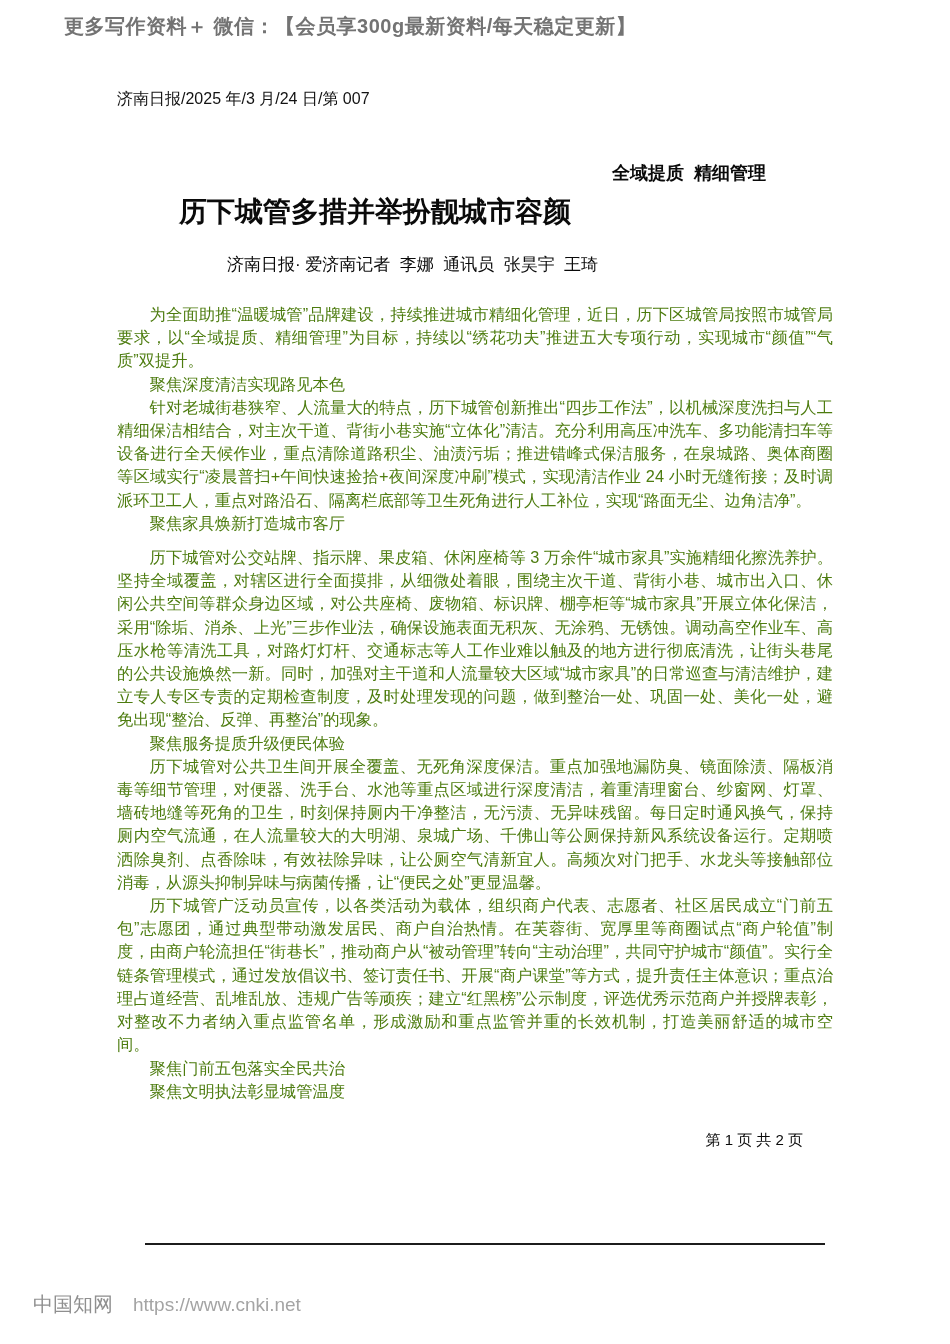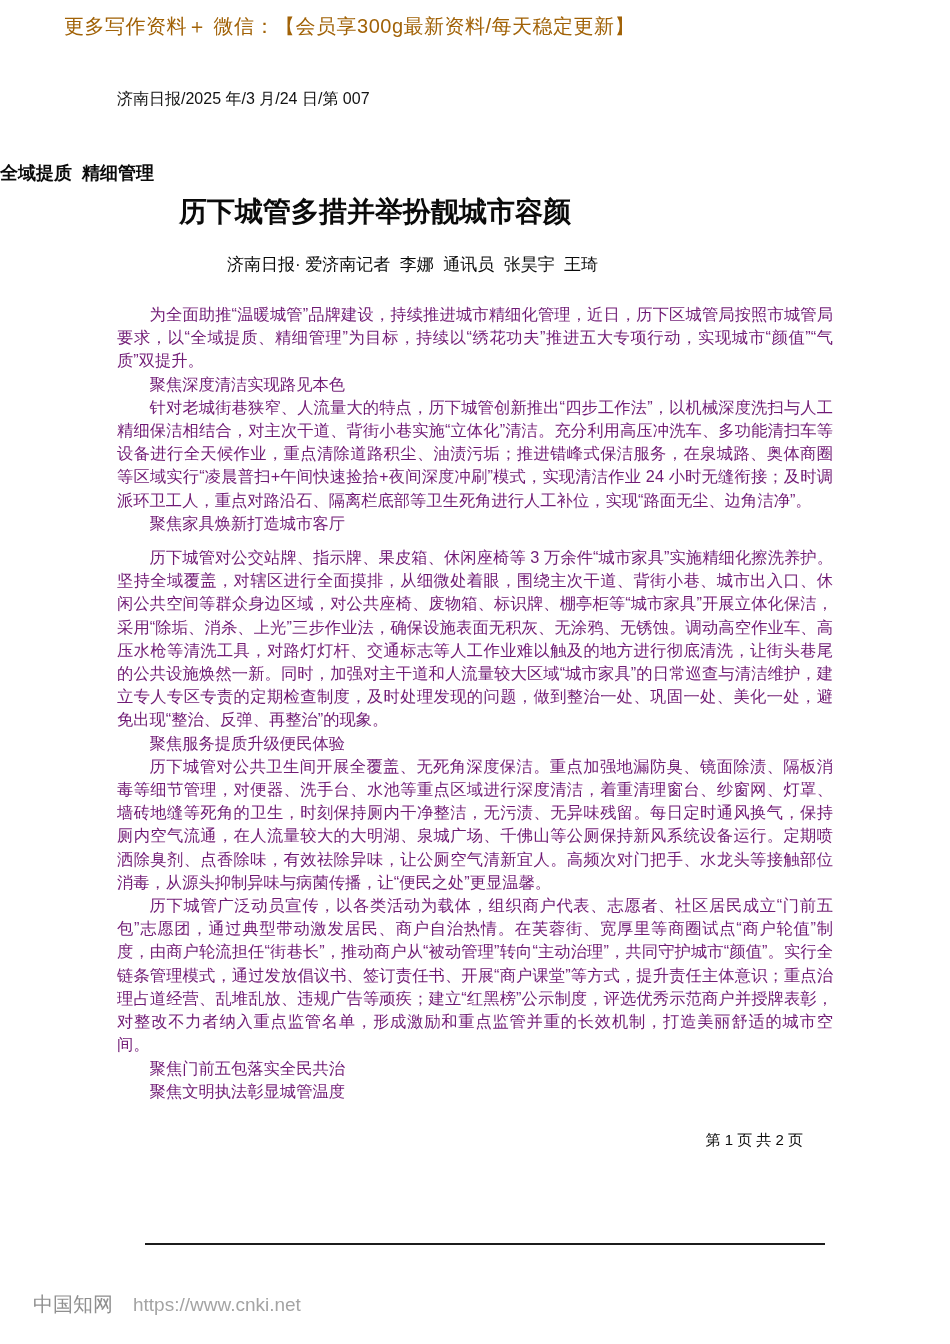--- a/index.html
+++ b/index.html
@@ -6,46 +6,46 @@
   html,body { width:950px; height:1344px; }
   body {
     position:relative;
     background:#ffffff;
     font-family:"Liberation Sans","DejaVu Sans",sans-serif;
     color:#000;
     overflow:hidden;
   }
   .banner {
     position:absolute; left:64px; top:13px;
-    font-size:20px; font-weight:normal; color:#a16207;
+    font-size:20px; font-weight:bold; color:#737373;
     white-space:pre-wrap; letter-spacing:0.5px;
   }
   .meta {
     position:absolute; left:117px; top:86px;
     font-size:16px; line-height:25px; color:#121212;
   }
   .kicker {
     position:absolute; left:0; top:161px; width:766px;
-    text-align:left; font-size:18px; font-weight:600;
+    text-align:right; font-size:18px; font-weight:600;
     white-space:pre-wrap; color:#0a0a0a;
   }
   .title {
     position:absolute; left:0; top:193px; width:750px;
     text-align:center; font-size:28px; font-weight:700; color:#0a0a0a;
   }
   .byline {
     position:absolute; left:0; top:253px; width:825px;
     text-align:center; font-size:17px; font-weight:500;
     white-space:pre-wrap; color:#0a0a0a;
   }
   .article {
     position:absolute; left:117px; top:303px; width:716px;
     font-size:16.3px; line-height:23.2px;
     text-align:justify; text-justify:inter-ideograph;
-    color:#701a75;
+    color:#4d7c0f;
   }
   .article .para { text-indent:2em; margin:0; }
   .article .para.gap-before { margin-top:11px; }
   .page-num {
     position:absolute; top:1131px; right:147px;
     font-size:15px; color:#0a0a0a;
   }
   .rule {
     position:absolute; left:145px; top:1243px;
     width:680px; height:2px; background:#1c1c1c;

